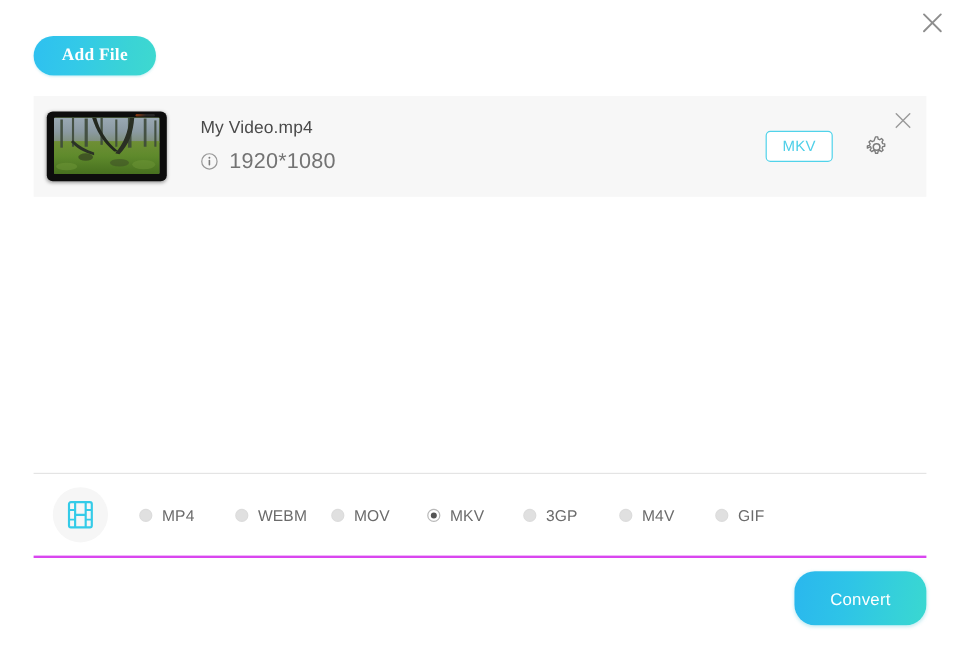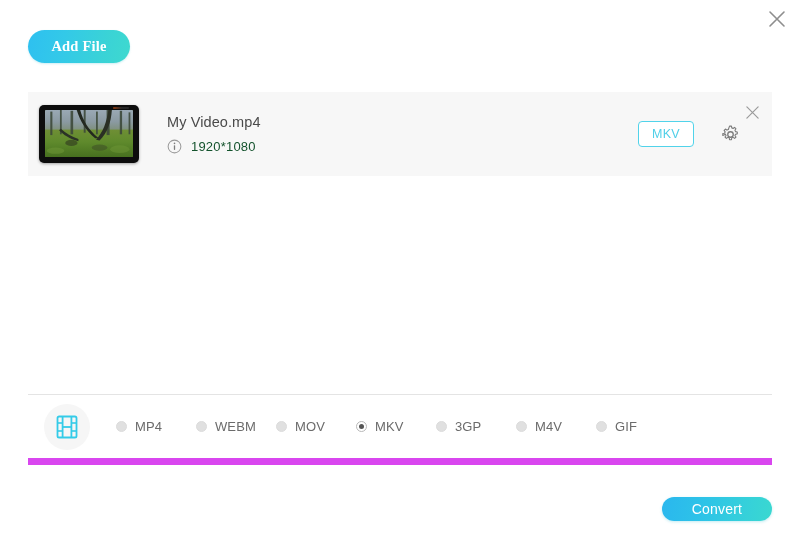--- a/index.html
+++ b/index.html
@@ -41,21 +41,21 @@
     font-size: 14.5px;
     letter-spacing: .2px;
     cursor: pointer;
     display: flex; align-items: center; justify-content: center;
     box-shadow: 0 1px 2px rgba(60,190,210,0.25);
   }
 
   
   .file-card {
     position: absolute;
-    left: 28px; top: 92px;
+    left: 28px; top: 80px;
     width: 744px; height: 84px;
     background: #f7f7f7;
     display: flex;
     align-items: center;
   }
   .thumb {
     margin-left: 11px;
     width: 100px; height: 58px;
     background: #0d0d0d;
     border-radius: 5px;
@@ -93,22 +93,22 @@
     margin-bottom: 9px;
     white-space: nowrap;
   }
   .file-sub {
     display: flex;
     align-items: center;
     gap: 9px;
   }
   .info-icon { display: block; flex: none; }
   .file-res {
-    font-size: 13px;
-    color: #14532d;
+    font-size: 18px;
+    color: #737373;
     letter-spacing: .2px;
   }
 
   .fmt-badge {
     flex: none;
     width: 56px; height: 26px;
     border: 1px solid #51d3ea;
     border-radius: 4px;
     background: #ffffff;
     color: #4fcfe8;
@@ -132,21 +132,21 @@
     display: flex; align-items: center; justify-content: center;
     cursor: pointer;
   }
 
   
   .fmt-panel {
     position: absolute;
     left: 28px; top: 394px;
     width: 744px; height: 71px;
     border-top: 1px solid #e4e4e4;
-    border-bottom: 7px solid #d946ef;
+    border-bottom: 2px solid #d946ef;
     display: flex;
     align-items: center;
   }
   .film-circle {
     flex: none;
     width: 46px; height: 46px;
     border-radius: 50%;
     background: #f6f6f6;
     margin-left: 16px;
     display: flex; align-items: center; justify-content: center;
@@ -188,21 +188,21 @@
     left: 2px; top: 2px;
     width: 5px; height: 5px;
     border-radius: 50%;
     background: #555555;
   }
 
   
   .convert-btn {
     position: absolute;
     right: 28px; bottom: 23px;
-    width: 110px; height: 24px;
+    width: 110px; height: 45px;
     border: none;
     border-radius: 17px;
     background: linear-gradient(100deg, #2ab7ee 0%, #2ec4e7 40%, #36d2d8 80%, #3ad8d0 100%);
     color: #ffffff;
     font-size: 14px;
     letter-spacing: .2px;
     cursor: pointer;
     display: flex; align-items: center; justify-content: center;
     box-shadow: 0 1px 3px rgba(60,190,210,0.3);
   }

